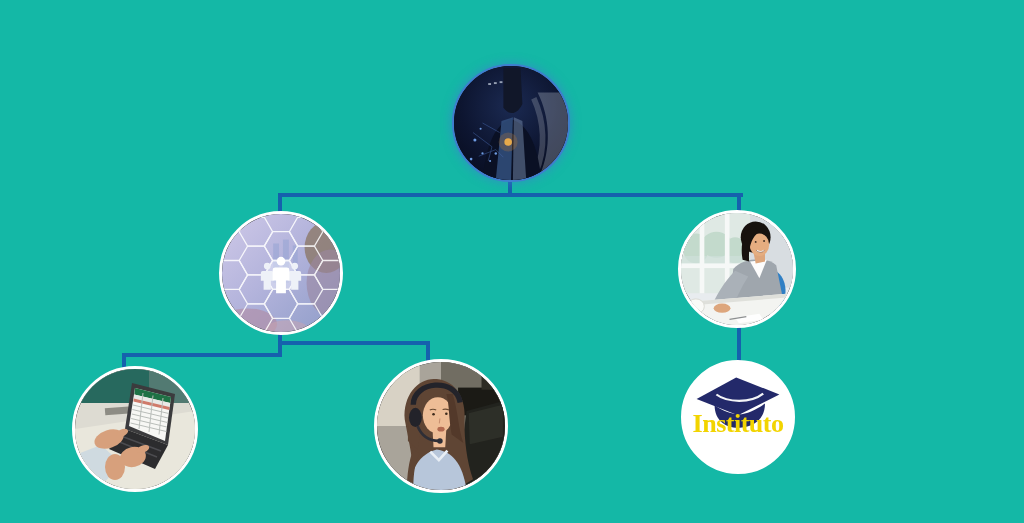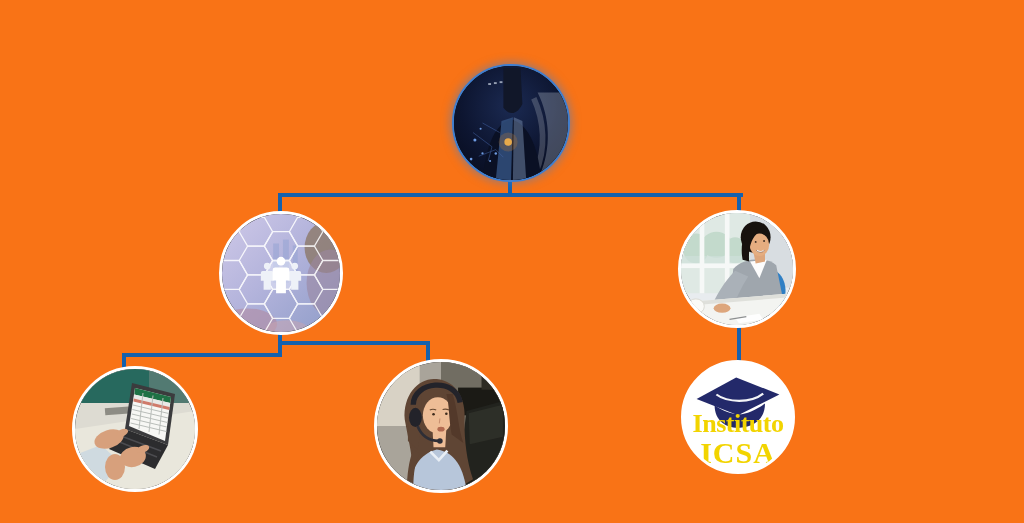--- a/index.html
+++ b/index.html
@@ -1,16 +1,16 @@
 <!DOCTYPE html>
 <html style="--connector: #1561ad; --cap-color: #23296a; --logo-text: #f2d400;"><head>
 <meta charset="utf-8">
 <style>
   html,body{margin:0;padding:0;background:#000;}
-  .stage{position:relative;width:1024px;height:523px;overflow:hidden;background:#f97316;
+  .stage{position:relative;width:1024px;height:523px;overflow:hidden;background:#14b8a6;
          font-family:"Liberation Sans",sans-serif;}
   .line{position:absolute;background:var(--connector,#1561ad);z-index:1;}
   .node{position:absolute;border-radius:50%;overflow:hidden;z-index:2;box-sizing:border-box;background:#0a0a0a;}
   .node > svg{position:absolute;top:0;left:0;width:100%;height:100%;display:block;}
   .ring-white{border:3px solid #ffffff;}
   .ring-blue{border:2px solid #3f7ecf;box-shadow:0 0 9px 2px rgba(64,128,210,.5);}
   #node-icsa{background:#ffffff;}
   .icsa-line{position:absolute;left:0;width:100%;text-align:center;z-index:3;
              font-family:"Liberation Serif",serif;font-weight:700;
              color:var(--logo-text,#f2d400);line-height:1;}
@@ -236,16 +236,15 @@
   <div class="node ring-white" id="node-icsa" style="left:681px;top:360px;width:114px;height:114px;">
     <svg viewBox="0 0 120 120">
       <rect width="120" height="120" fill="#ffffff"></rect>
       <g>
         <polygon points="14,40 58,16 106,35 60,58" fill="var(--cap-color,#23296a)"></polygon>
         <path d="M36,35 C48,44 74,45 88,34" stroke="#ffffff" stroke-width="2.4" fill="none" opacity="0.95"></path>
         <path d="M34,47 C34,65 48,73 62,72 C78,71 90,62 90,45 C80,52 70,57 61,57 C52,57 43,53 34,47 Z" fill="var(--cap-color,#23296a)"></path>
       </g>
     </svg>
     <div class="icsa-line icsa-line1">Instituto</div>
-    <div class="icsa-line icsa-line2">ICSA</div>
   </div>
 
 </div>
 
 </body></html>

